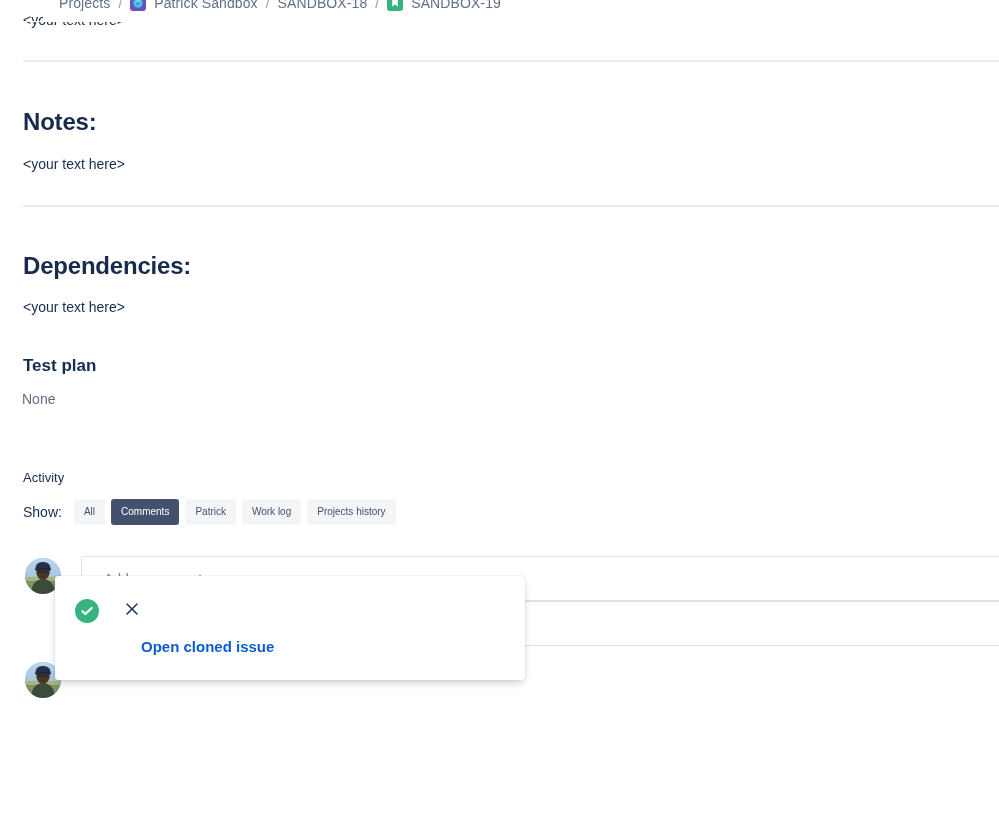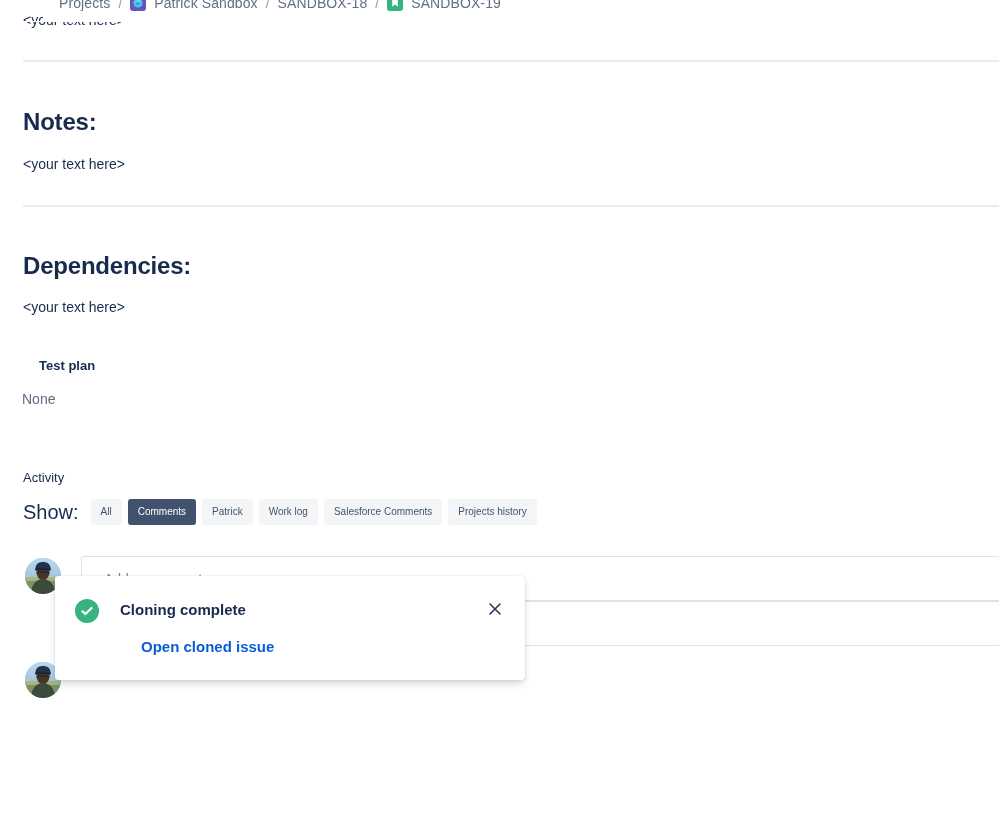--- a/index.html
+++ b/index.html
@@ -112,25 +112,24 @@
     position: absolute;
     left: 23px;
     font-size: 14px;
     color: #172B4D;
     line-height: 20px;
   }
 
   .field-label {
     position: absolute;
     left: 23px;
-    font-size: 13px;
+    font-size: 17px;
     font-weight: 700;
     color: #172B4D;
     line-height: 16px;
-    margin-left: 16px;
   }
 
   .field-value {
     position: absolute;
     left: 22px;
     font-size: 14px;
     color: #5E6C84;
     line-height: 20px;
   }
 
@@ -146,21 +145,21 @@
   }
   .show-row {
     position: absolute;
     left: 23px;
     top: 499px;
     display: flex;
     align-items: center;
     height: 26px;
   }
   .show-label {
-    font-size: 20px;
+    font-size: 14px;
     color: #172B4D;
     margin-right: 12px;
     line-height: 20px;
   }
   .tab {
     font-size: 10px;
     color: #42526E;
     background: #F4F5F7;
     border: 0;
     border-radius: 3px;
@@ -301,21 +300,20 @@
     <div class="field-value" style="top:389px">None</div>
 
     <div class="activity-title">Activity</div>
 
     <div class="show-row">
       <span class="show-label">Show:</span>
       <button class="tab">All</button>
       <button class="tab selected">Comments</button>
       <button class="tab">Patrick</button>
       <button class="tab">Work log</button>
-      <button class="tab">Salesforce Comments</button>
       <button class="tab">Projects history</button>
     </div>
 
     <div class="avatar" style="left:23px; top:556px">
       <svg width="36" height="36" viewBox="0 0 36 36">
         <defs>
           <clipPath id="cp1">
               <circle cx="18" cy="18" r="18"></circle>
             </clipPath>
           <linearGradient id="sky1" x1="0" y1="0" x2="0" y2="1">
@@ -404,21 +402,20 @@
   </div>
   <div class="breadcrumb-shadow"></div>
 
   <div class="flag">
     <div class="flag-head">
       <span class="flag-icon">
         <svg width="14" height="14" viewBox="0 0 14 14">
           <path d="M2.4 7.2 L5.4 10.1 L11.6 3.9" fill="none" stroke="#FFFFFF" stroke-width="2.1" stroke-linecap="round" stroke-linejoin="round"></path>
         </svg>
       </span>
-      <span class="flag-title">Cloning complete</span>
       <span class="flag-close">
         <svg width="14" height="14" viewBox="0 0 14 14">
           <path d="M2 2 L12 12 M12 2 L2 12" stroke="#253858" stroke-width="1.6" stroke-linecap="round"></path>
         </svg>
       </span>
     </div>
     <a class="flag-action" href="#">Open cloned issue</a>
   </div>
 
 </div>

